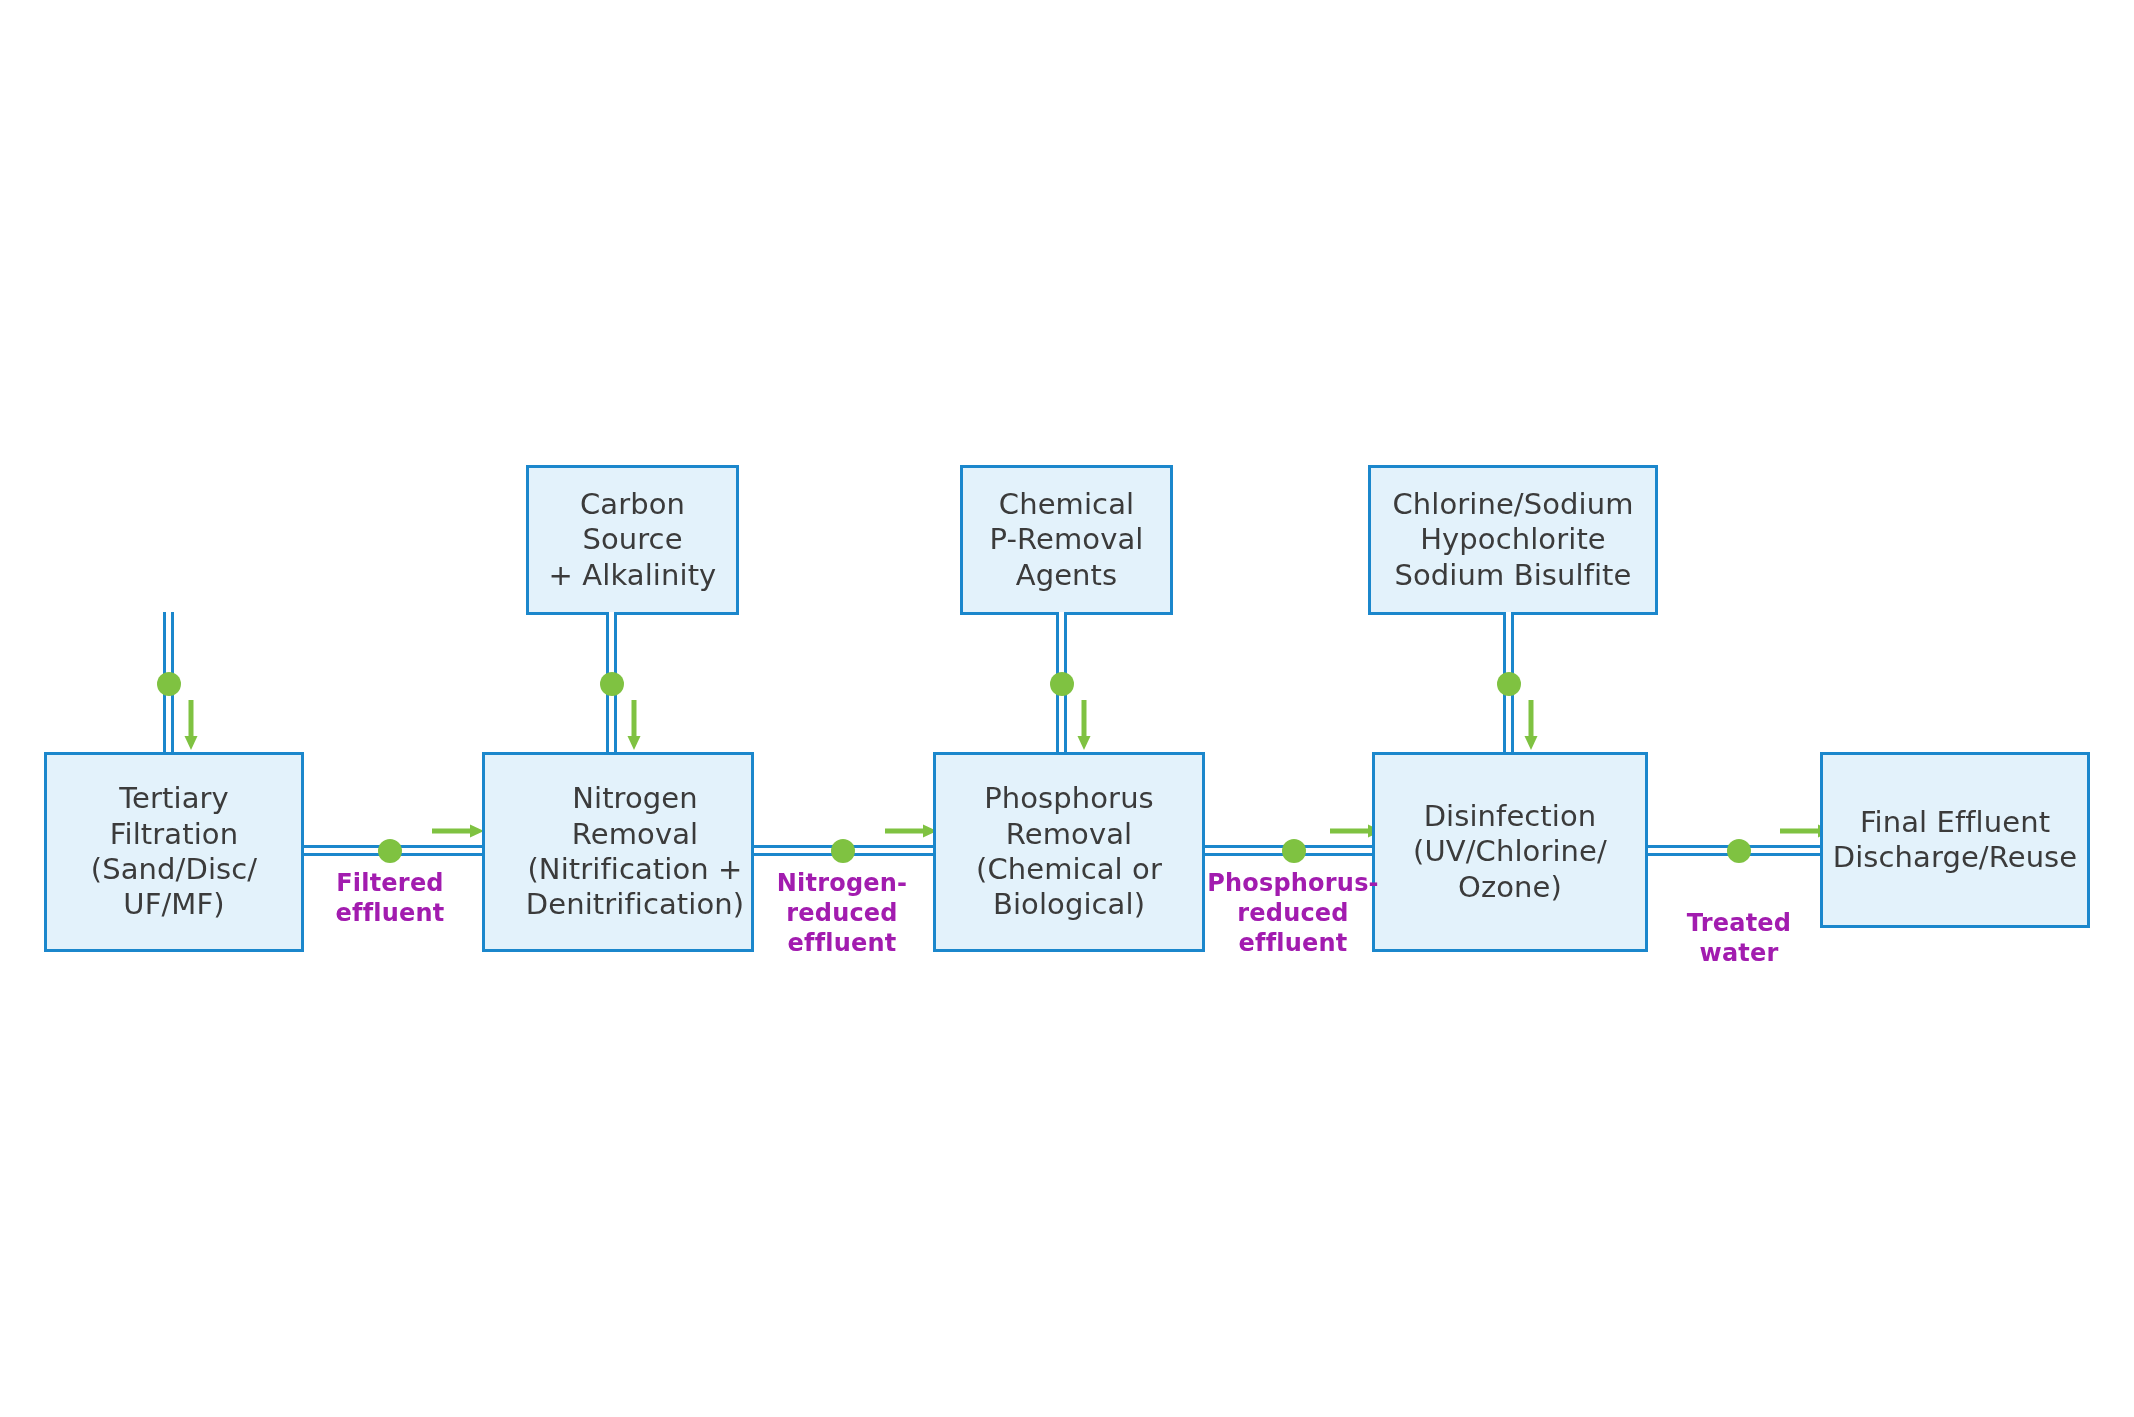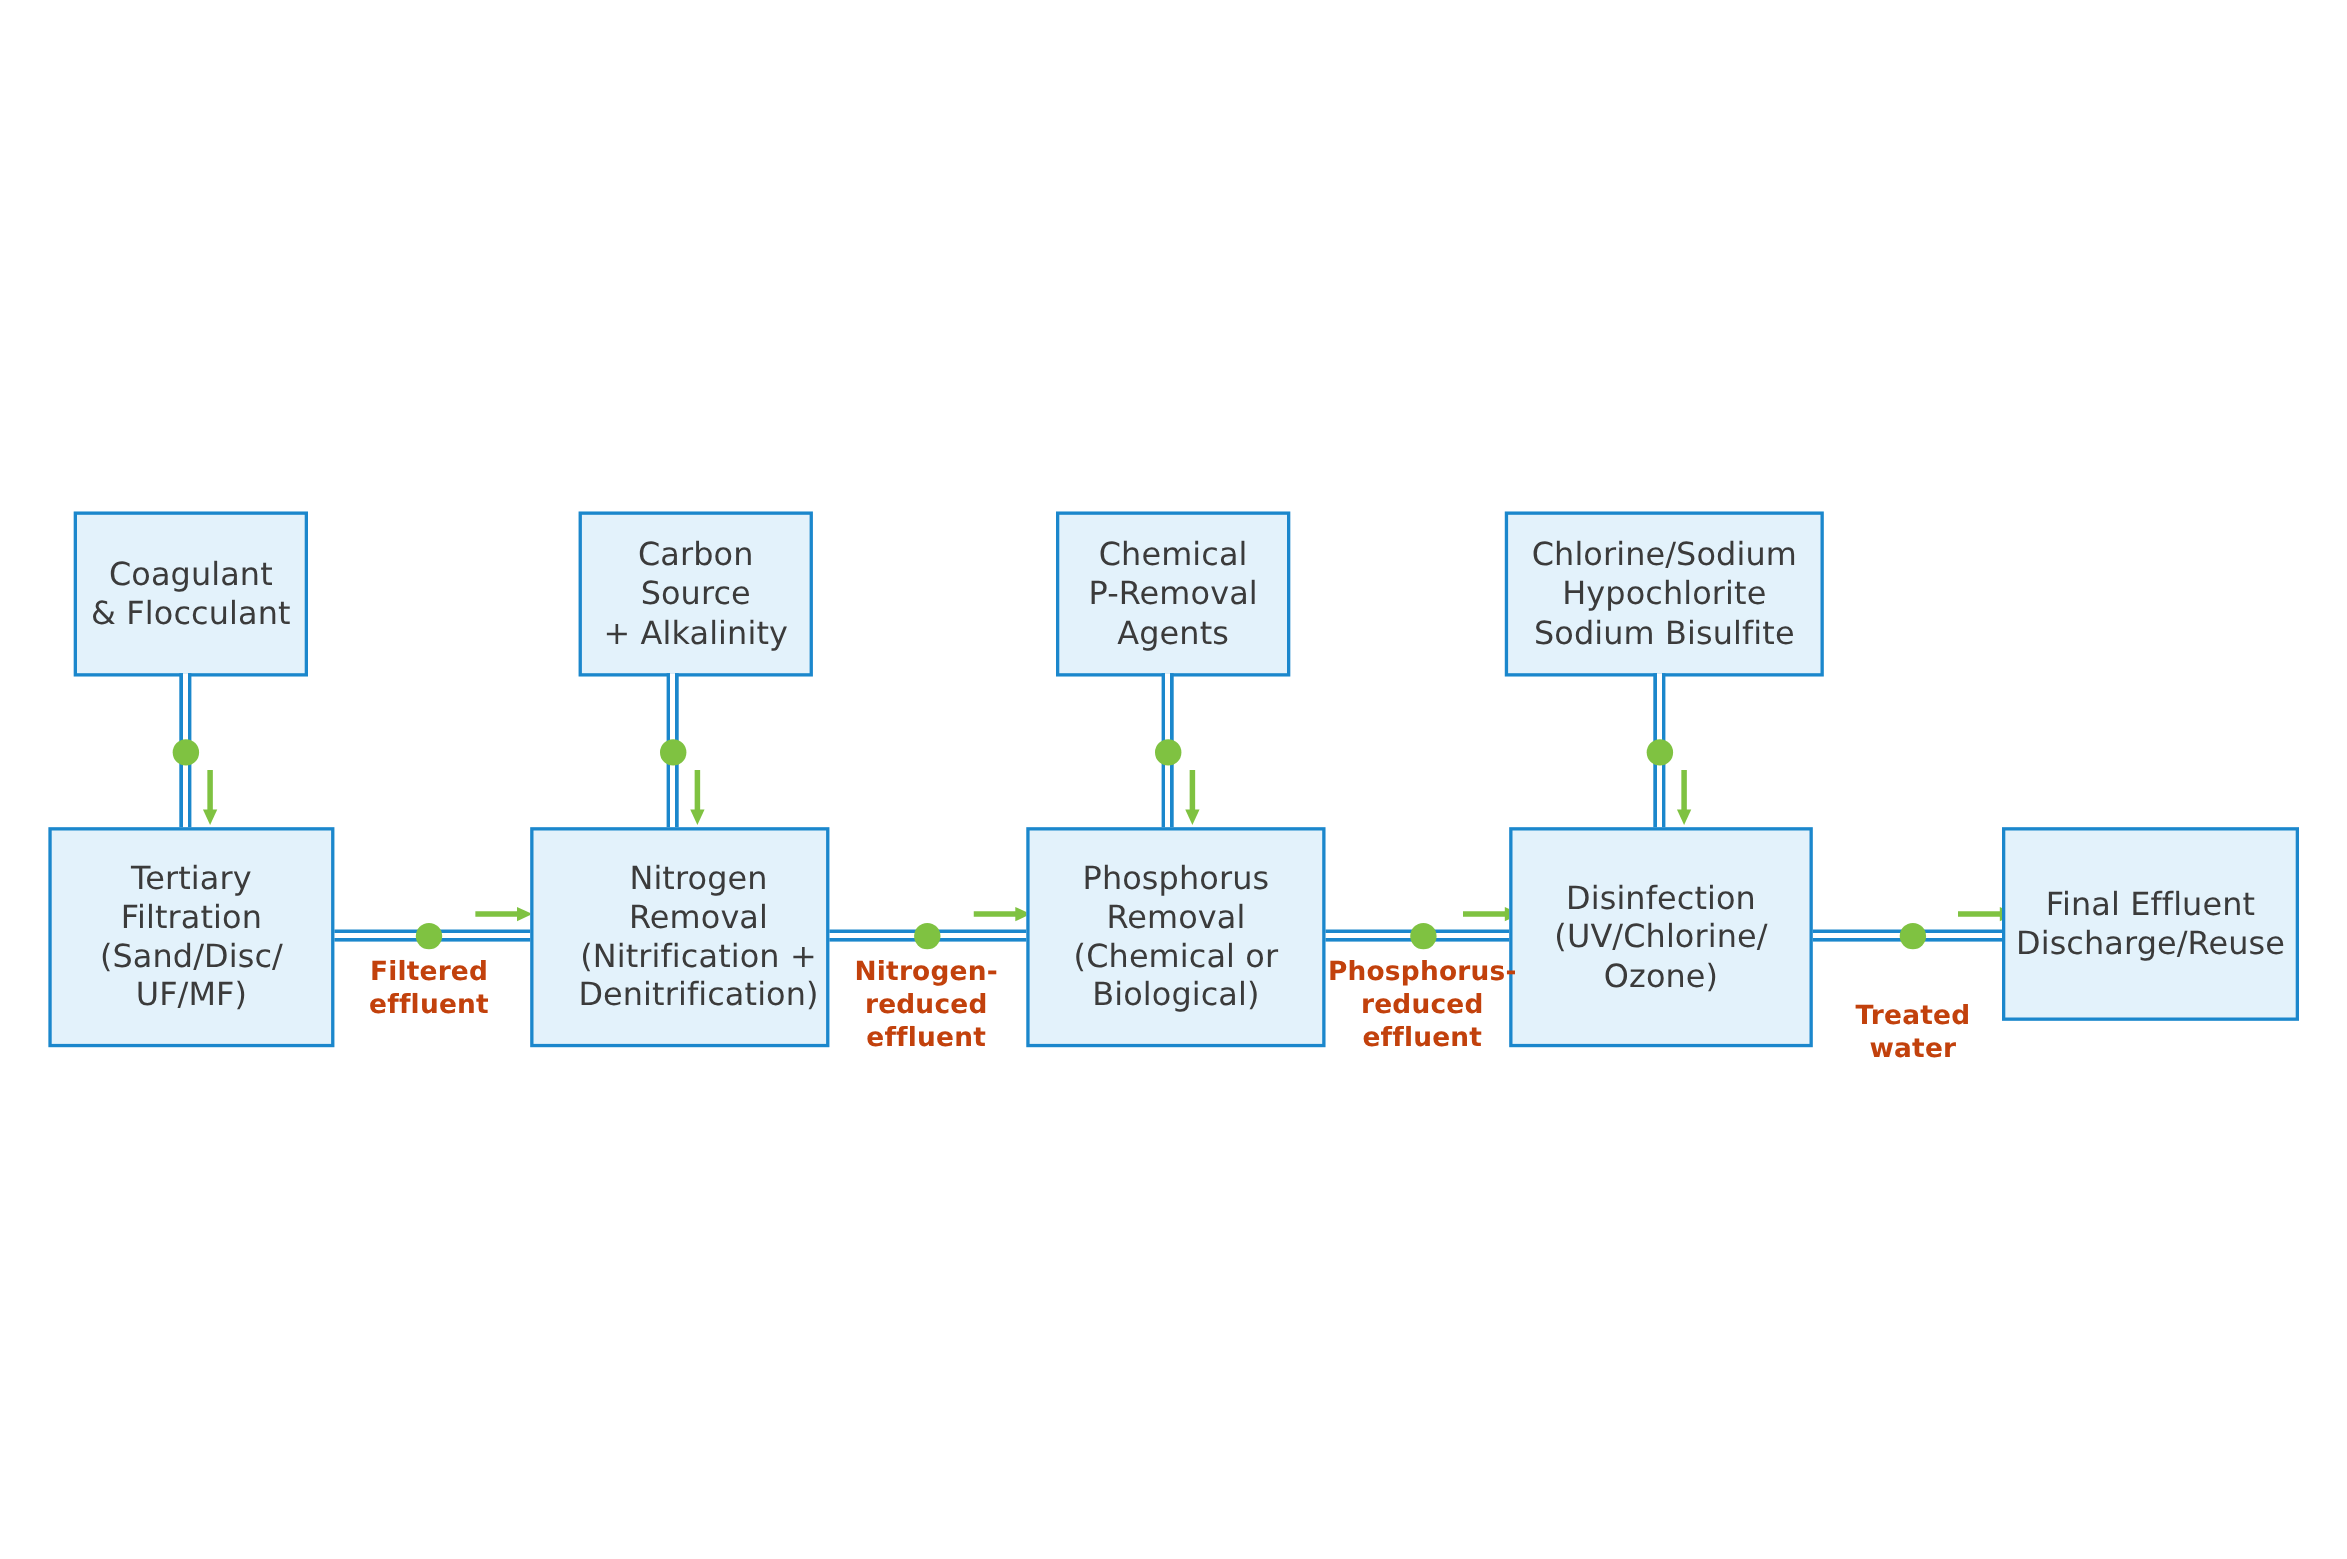--- a/index.html
+++ b/index.html
@@ -66,35 +66,33 @@
   }
   .arrow-right{
     position:absolute;
     width:54px;height:18px;
   }
 
   
   .edge-label{
     position:absolute;
     text-align:center;
-    color:#c2410c;
+    color:#a21caf;
     font-size:24px;
     font-weight:700;
     line-height:1.25;
     white-space:pre-line;
     letter-spacing:.2px;
   }
 </style>
 </head>
 <body>
 
 <div id="canvas">
 
-  <div class="node chem" style="left:67px;top:465px;width:213px;height:150px;">Coagulant
-&amp; Flocculant</div>
 
   <div class="node chem" style="left:526px;top:465px;width:213px;height:150px;">Carbon
 Source
 + Alkalinity</div>
 
   <div class="node chem" style="left:960px;top:465px;width:213px;height:150px;">Chemical
 P-Removal
 Agents</div>
 
   <div class="node chem" style="left:1368px;top:465px;width:290px;height:150px;">Chlorine/Sodium

